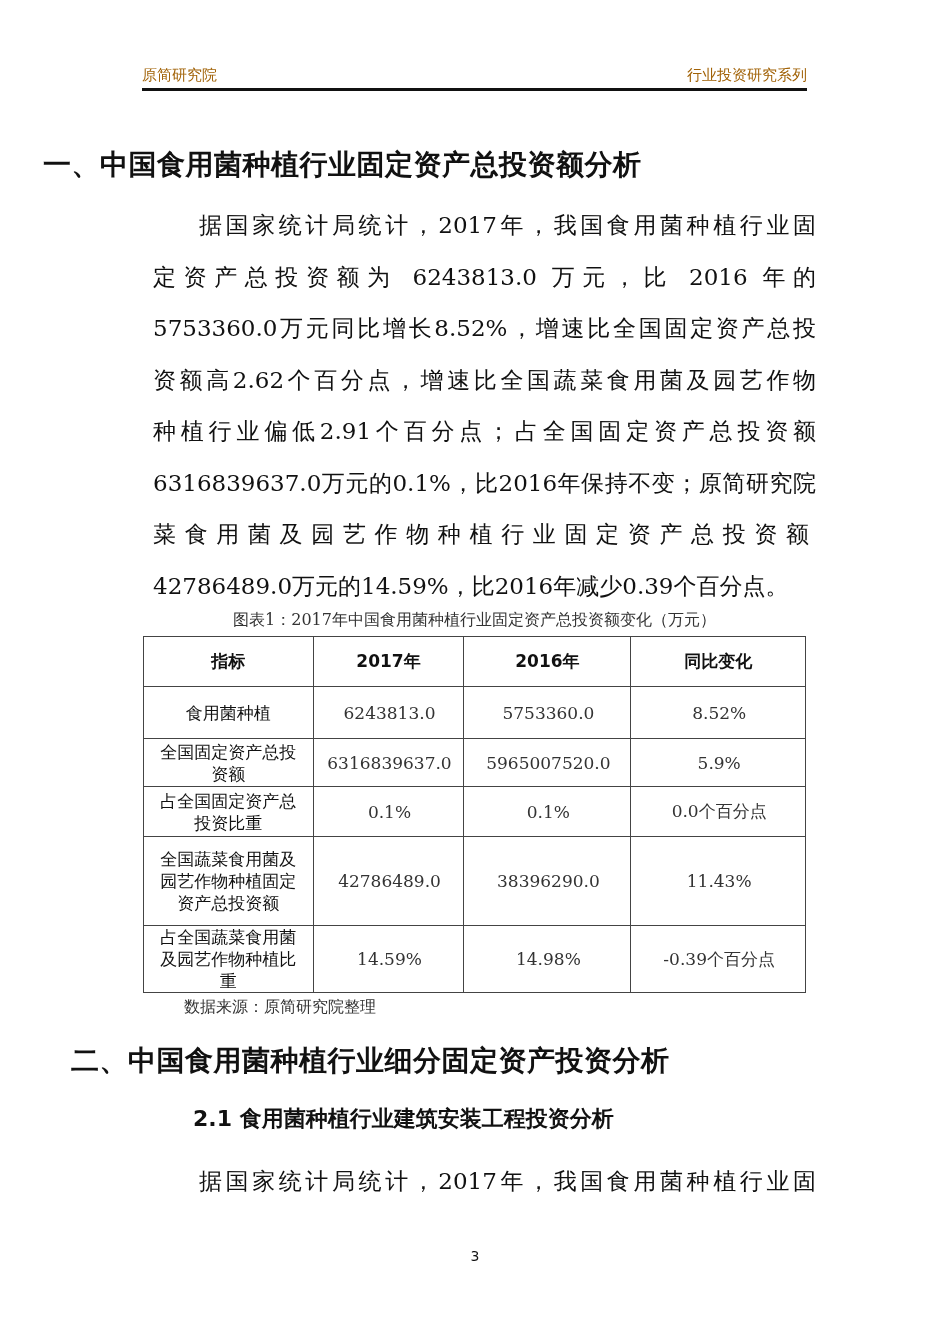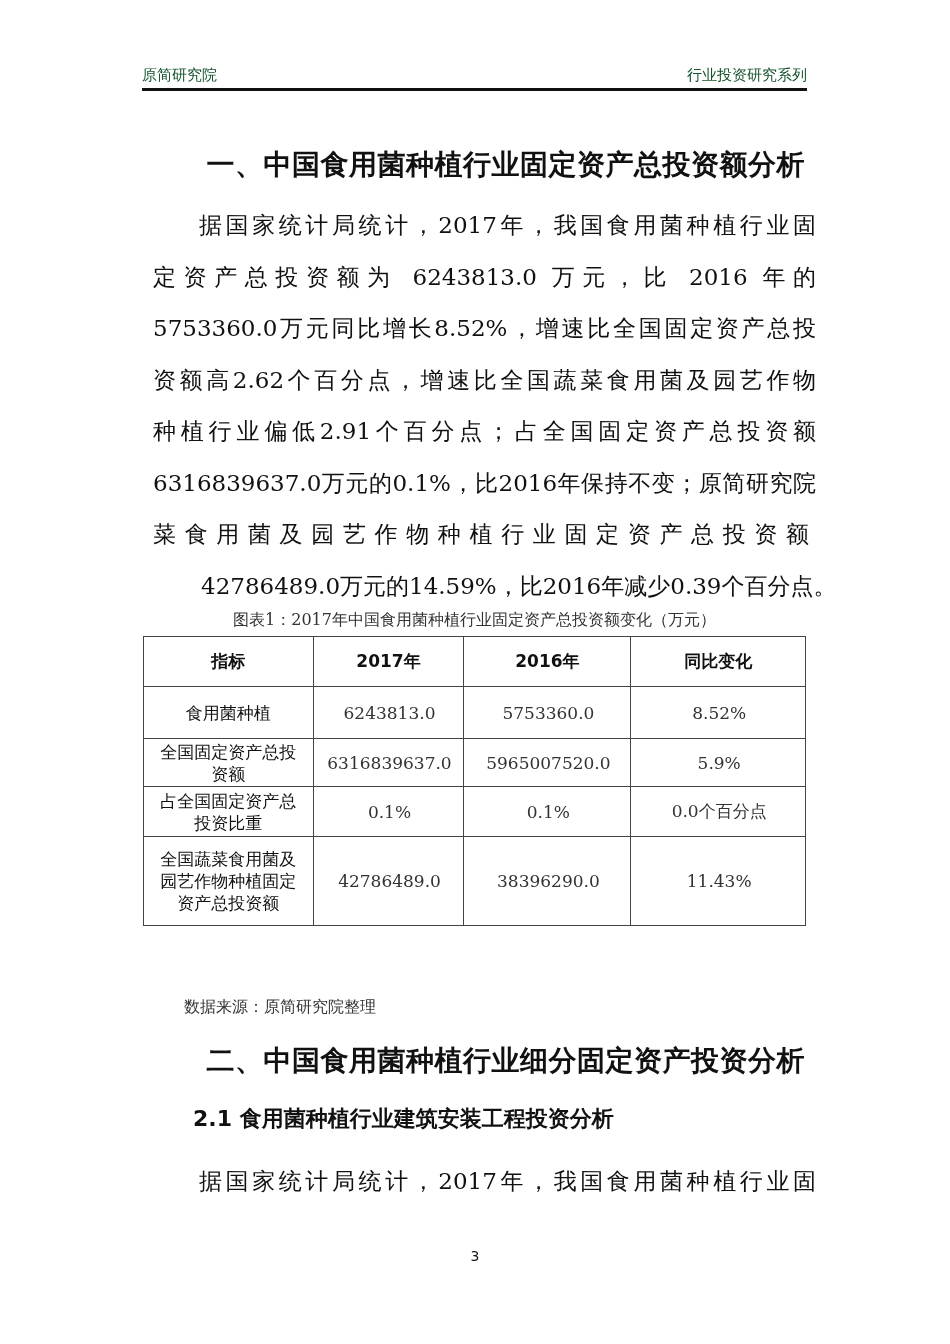--- a/index.html
+++ b/index.html
@@ -1,23 +1,23 @@
 <!DOCTYPE html>
 <html><head>
 <meta charset="utf-8">
 <style>
   html, body { margin:0; padding:0; background:#fff; }
   body { width:950px; height:1344px; position:relative; overflow:hidden;
          font-family:"DejaVu Serif","Liberation Serif",serif; color:#111; }
-  .hdr-left, .hdr-right { position:absolute; top:66px; font-family:"DejaVu Sans","Liberation Sans",sans-serif; font-size:15px; color:#14532d; }
+  .hdr-left, .hdr-right { position:absolute; top:66px; font-family:"DejaVu Sans","Liberation Sans",sans-serif; font-size:15px; color:#a16207; }
   .hdr-left { left:142px; }
   .hdr-right { right:143px; }
   .hdr-rule { position:absolute; left:142px; right:143px; top:88px; height:3px; background:#111; }
-  .h1 { position:absolute; left:0; right:145px; text-align:right; font-family:"DejaVu Sans","Liberation Sans",sans-serif;
-        font-weight:bold; font-size:28px; letter-spacing:0.5px; white-space:nowrap; }
+  .h1 { position:absolute; left:0; right:145px; font-family:"DejaVu Sans","Liberation Sans",sans-serif;
+        font-weight:bold; font-size:28px; letter-spacing:0.5px; white-space:nowrap;padding-left:43px; }
   .para { position:absolute; left:153px; width:663px; font-size:23px; line-height:51.5px; text-align:justify; text-align-last:justify; }
   .para .line { display:block; white-space:nowrap; text-align:justify; text-align-last:justify; height:51.5px; }
   .caption { position:absolute; left:143px; width:663px; top:610px; text-align:center; font-size:16px; color:#333; white-space:nowrap; }
   table.data { position:absolute; left:143px; top:636px; width:663px; border-collapse:collapse; font-size:16px; }
   table.data td, table.data th { border:1.5px solid #444; text-align:center; vertical-align:middle; padding:0 4px; }
   table.data th { font-family:"DejaVu Sans","Liberation Sans",sans-serif; font-weight:bold; font-size:17px; }
   table.data td.lbl { font-family:"DejaVu Sans","Liberation Sans",sans-serif; font-weight:normal; font-size:17px; line-height:22px; }
   table.data td.val { color:#333; font-size:17px;padding-left:6px; }
   .source { position:absolute; left:184px; top:997px; font-size:16px; color:#333; }
   .h2 { position:absolute; left:193px; top:1104px; font-family:"DejaVu Sans","Liberation Sans",sans-serif; font-weight:bold; font-size:22px; white-space:nowrap; }
@@ -33,21 +33,21 @@
 <div class="h1" style="top:146px;">一、中国食用菌种植行业固定资产总投资额分析</div>
 
 <div class="para" style="top:200px;">
   <span class="line" style="padding-left:46px; width:617px;">据国家统计局统计，2017年，我国食用菌种植行业固</span>
   <span class="line">定资产总投资额为 6243813.0 万元，比 2016 年的</span>
   <span class="line">5753360.0万元同比增长8.52%，增速比全国固定资产总投</span>
   <span class="line">资额高2.62个百分点，增速比全国蔬菜食用菌及园艺作物</span>
   <span class="line">种植行业偏低2.91个百分点；占全国固定资产总投资额</span>
   <span class="line">6316839637.0万元的0.1%，比2016年保持不变；原简研究院</span>
   <span class="line" style="letter-spacing:7px;">菜食用菌及园艺作物种植行业固定资产总投资额</span>
-  <span class="line" style="text-align-last:left;margin-left:48px;">42786489.0万元的14.59%，比2016年减少0.39个百分点。</span>
+  <span class="line" style="text-align-last:left;">42786489.0万元的14.59%，比2016年减少0.39个百分点。</span>
 </div>
 
 <div class="caption">图表1：2017年中国食用菌种植行业固定资产总投资额变化（万元）</div>
 
 <table class="data">
   <colgroup>
     <col style="width:170px">
       <col style="width:151px">
       <col style="width:167px">
       <col style="width:175px">
@@ -76,20 +76,26 @@
     <td class="val">0.1%</td>
     <td class="val">0.1%</td>
     <td class="val">0.0个百分点</td>
   </tr>
   <tr style="height:89px;">
     <td class="lbl" style="padding:0 14px;">全国蔬菜食用菌及园艺作物种植固定资产总投资额</td>
     <td class="val">42786489.0</td>
     <td class="val">38396290.0</td>
     <td class="val">11.43%</td>
   </tr>
+  <tr style="height:67px;">
+    <td class="lbl" style="padding:0 14px;">占全国蔬菜食用菌及园艺作物种植比重</td>
+    <td class="val">14.59%</td>
+    <td class="val">14.98%</td>
+    <td class="val">-0.39个百分点</td>
+  </tr>
 </tbody>
   </table>
 
 <div class="source">数据来源：原简研究院整理</div>
 
 <div class="h1" style="top:1042px;margin-left:28px;">二、中国食用菌种植行业细分固定资产投资分析</div>
 <div class="h2">2.1 食用菌种植行业建筑安装工程投资分析</div>
 
 <div class="para" style="top:1156px;">
   <span class="line" style="padding-left:46px; width:617px;">据国家统计局统计，2017年，我国食用菌种植行业固</span>

